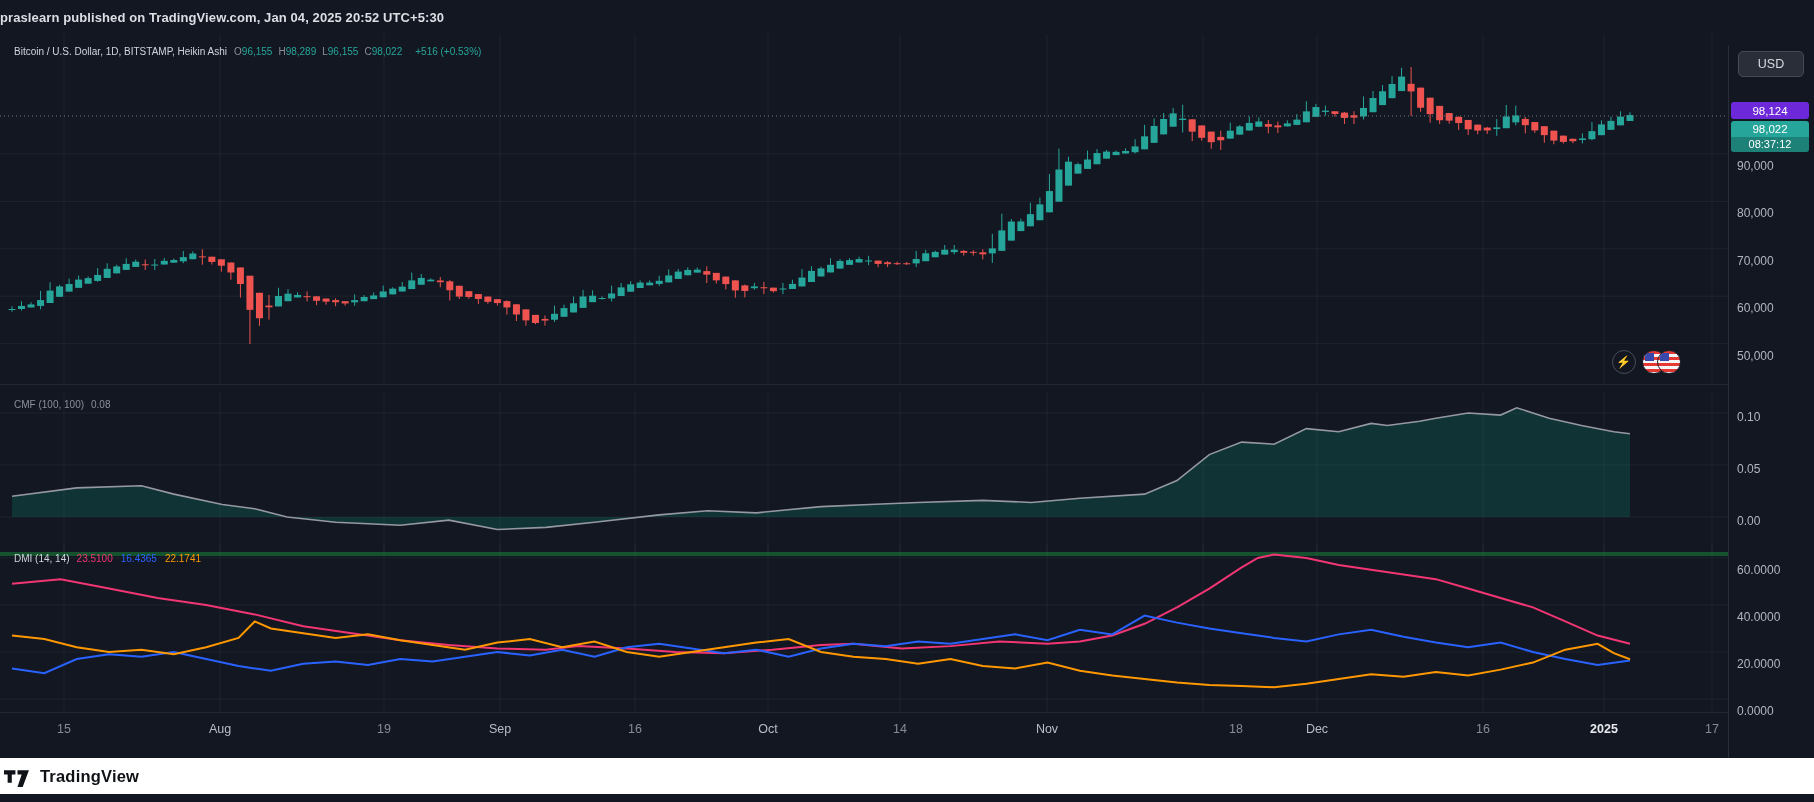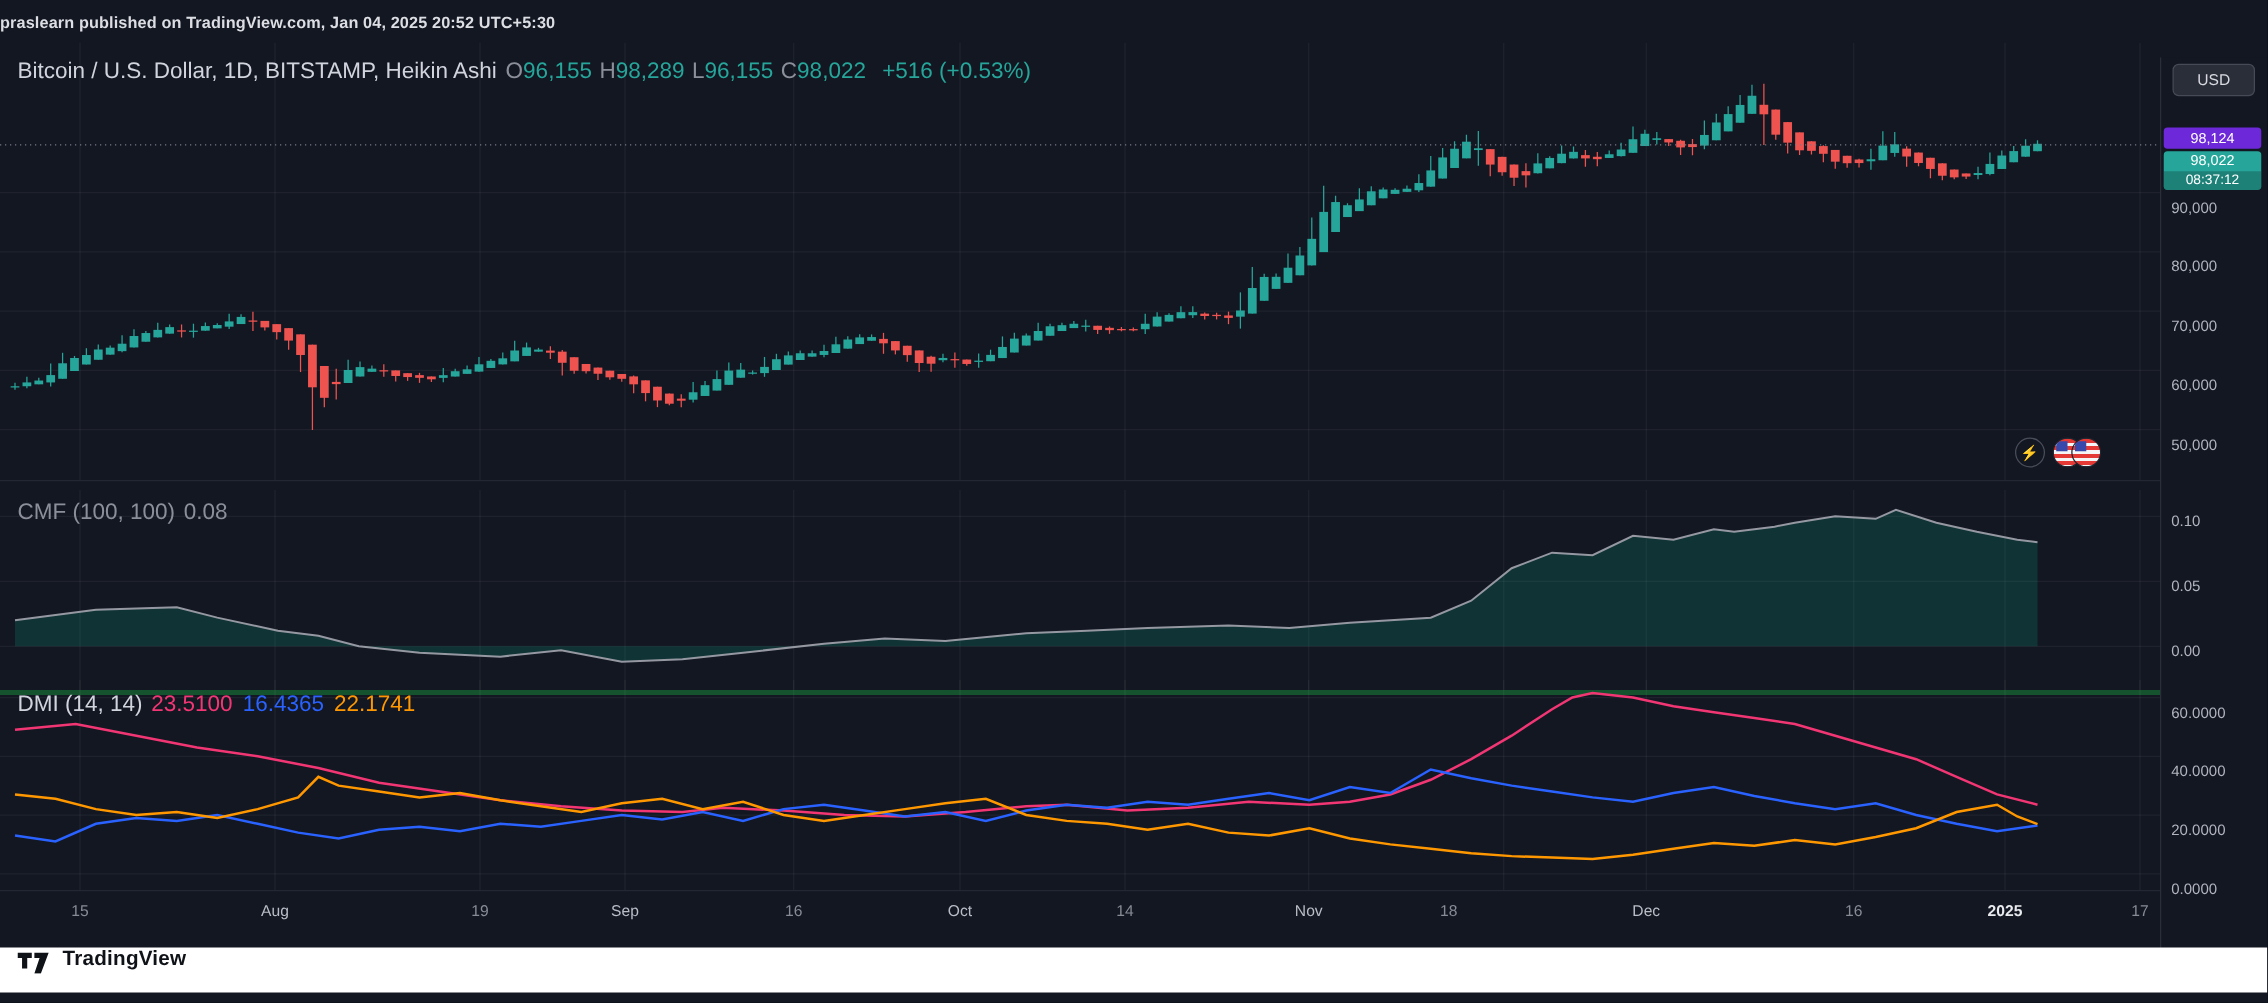--- a/index.html
+++ b/index.html
@@ -8,21 +8,21 @@
   
   .top-banner{position:absolute;top:0;left:0;right:0;height:34px;display:flex;align-items:center;
               color:#dcdee3;font-size:13px;font-weight:bold;letter-spacing:.1px;}
   
   .pane{position:absolute;left:0;width:1728px;}
   .pane-main{top:34px;height:350px;border-bottom:1px solid #232733;}
   .pane-cmf{top:392px;height:160px;border-bottom:4px solid #14532d;}
   .pane-dmi{top:544px;height:168px;border-bottom:1px solid #232733;padding-left:40px;}
   .pane svg{position:absolute;top:0;left:0;}
   .legend{position:absolute;left:14px;display:flex;gap:7px;align-items:baseline;white-space:nowrap;
-          font-size:18px;color:#d1d4dc;z-index:3;}
+          font-size:10px;color:#d1d4dc;z-index:3;}
   .legend .dim{color:#8b8f99;}
   .legend .oi .k{color:#8b8f99;}
   .legend .oi .v{color:#26a69a;}
   .legend .chg{color:#26a69a;}
   .legend-main{top:12px;}
   .legend-cmf{top:7px;}
   .legend-dmi{top:9px;}
   .legend .ival{font-weight:400;}
   
   .markers{position:absolute;left:1612px;top:316px;display:flex;align-items:center;z-index:3;}
@@ -43,21 +43,21 @@
   .tick{position:absolute;left:8px;font-size:12px;color:#b2b5be;line-height:16px;}
   .usd-btn{position:absolute;top:5px;left:9px;width:64px;height:24px;border:1px solid #464a56;border-radius:5px;
            background:#2a2e39;color:#d8dae0;font-size:12.5px;display:flex;align-items:center;justify-content:center;}
   .badge{position:absolute;left:2px;right:6px;border-radius:3px;color:#fff;font-size:11.5px;z-index:2;}
   .badge-high{top:56px;height:17px;background:#6d28d9;display:flex;align-items:center;justify-content:center;}
   .badge-last{top:75px;background:#26a69a;overflow:hidden;text-align:center;}
   .badge-last .b-price{height:16px;line-height:16px;}
   .badge-last .b-count{height:15px;line-height:15px;background:rgba(0,0,0,0.22);font-size:11px;}
   
   .footer{position:absolute;top:758px;left:0;width:1814px;height:36px;background:#ffffff;display:flex;
-          padding-left:14px;box-sizing:border-box;gap:9px;}
+          align-items:center;padding-left:4px;box-sizing:border-box;gap:9px;}
   .brand{font-size:16.5px;font-weight:bold;color:#0f1216;letter-spacing:.2px;}
 </style>
 </head>
 <body>
 
 <div class="screen">
 
   <div class="top-banner">
     <span>praslearn published on TradingView.com, Jan 04, 2025 20:52 UTC+5:30</span>
   </div>
@@ -500,21 +500,21 @@
 
   <div class="time-axis" id="time-axis">
       <div class="ttick" style="left: 64px;">15</div>
       <div class="ttick major" style="left: 220px;">Aug</div>
       <div class="ttick" style="left: 384px;">19</div>
       <div class="ttick major" style="left: 500px;">Sep</div>
       <div class="ttick" style="left: 635px;">16</div>
       <div class="ttick major" style="left: 768px;">Oct</div>
       <div class="ttick" style="left: 900px;">14</div>
       <div class="ttick major" style="left: 1047px;">Nov</div>
-      <div class="ttick" style="left: 1159px;">18</div>
+      <div class="ttick" style="left: 1236px;">18</div>
       <div class="ttick major" style="left: 1317px;">Dec</div>
       <div class="ttick" style="left: 1483px;">16</div>
       <div class="ttick major year" style="left: 1604px;">2025</div>
       <div class="ttick" style="left: 1712px;">17</div>
     </div>
 
   <div class="price-axis" id="price-axis">
     <div class="usd-btn">USD</div>
     <div class="badge badge-high">98,124</div>
     <div class="badge badge-last">

